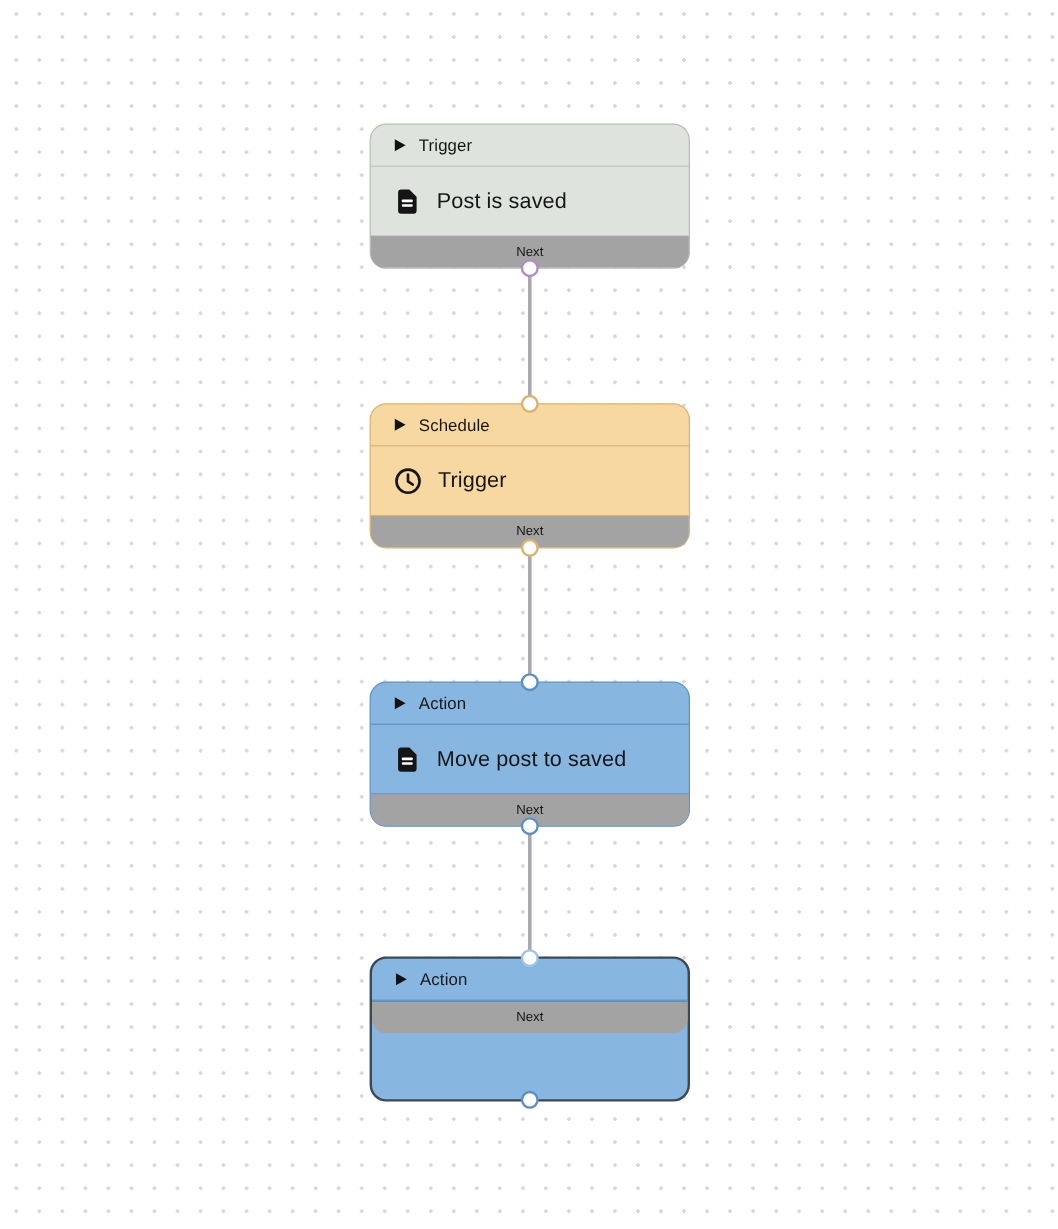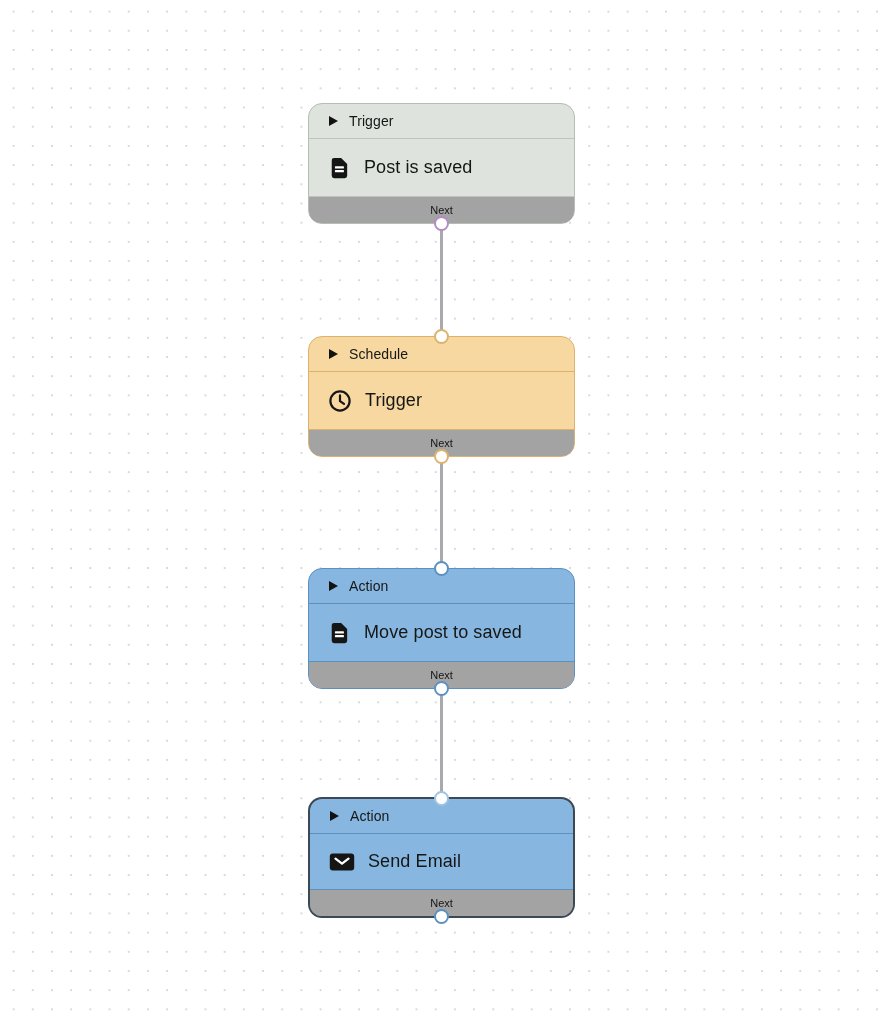--- a/index.html
+++ b/index.html
@@ -173,29 +173,20 @@
     </div>
     <span class="port port-in"></span>
     <span class="port port-out"></span>
   </div>
 
   <div class="node node-4 selected" style="--fill: #87b7e0; --border: #3c4955; --divider: #5b91c1; --port-in: #9fc3e3; --port-out: #5b91c1;">
     <div class="node-header">
       <span class="tri"></span>
       <span class="header-label">Action</span>
     </div>
-    <div class="node-body">
-      <span class="body-icon">
-        <svg width="26" height="24" viewBox="0 0 26 24">
-          <rect x="0.8" y="3.5" width="24.4" height="17" rx="3" fill="#151515"></rect>
-          <path d="M6.5 8.6l6.5 5 6.5-5" fill="none" stroke="#ffffff" stroke-width="2.3" stroke-linecap="round" stroke-linejoin="round"></path>
-        </svg>
-      </span>
-      <span class="node-title">Send Email</span>
-    </div>
     <div class="node-footer">
       <span class="footer-label">Next</span>
     </div>
     <span class="port port-in"></span>
     <span class="port port-out"></span>
   </div>
 
 </div>
 
 </body></html>

